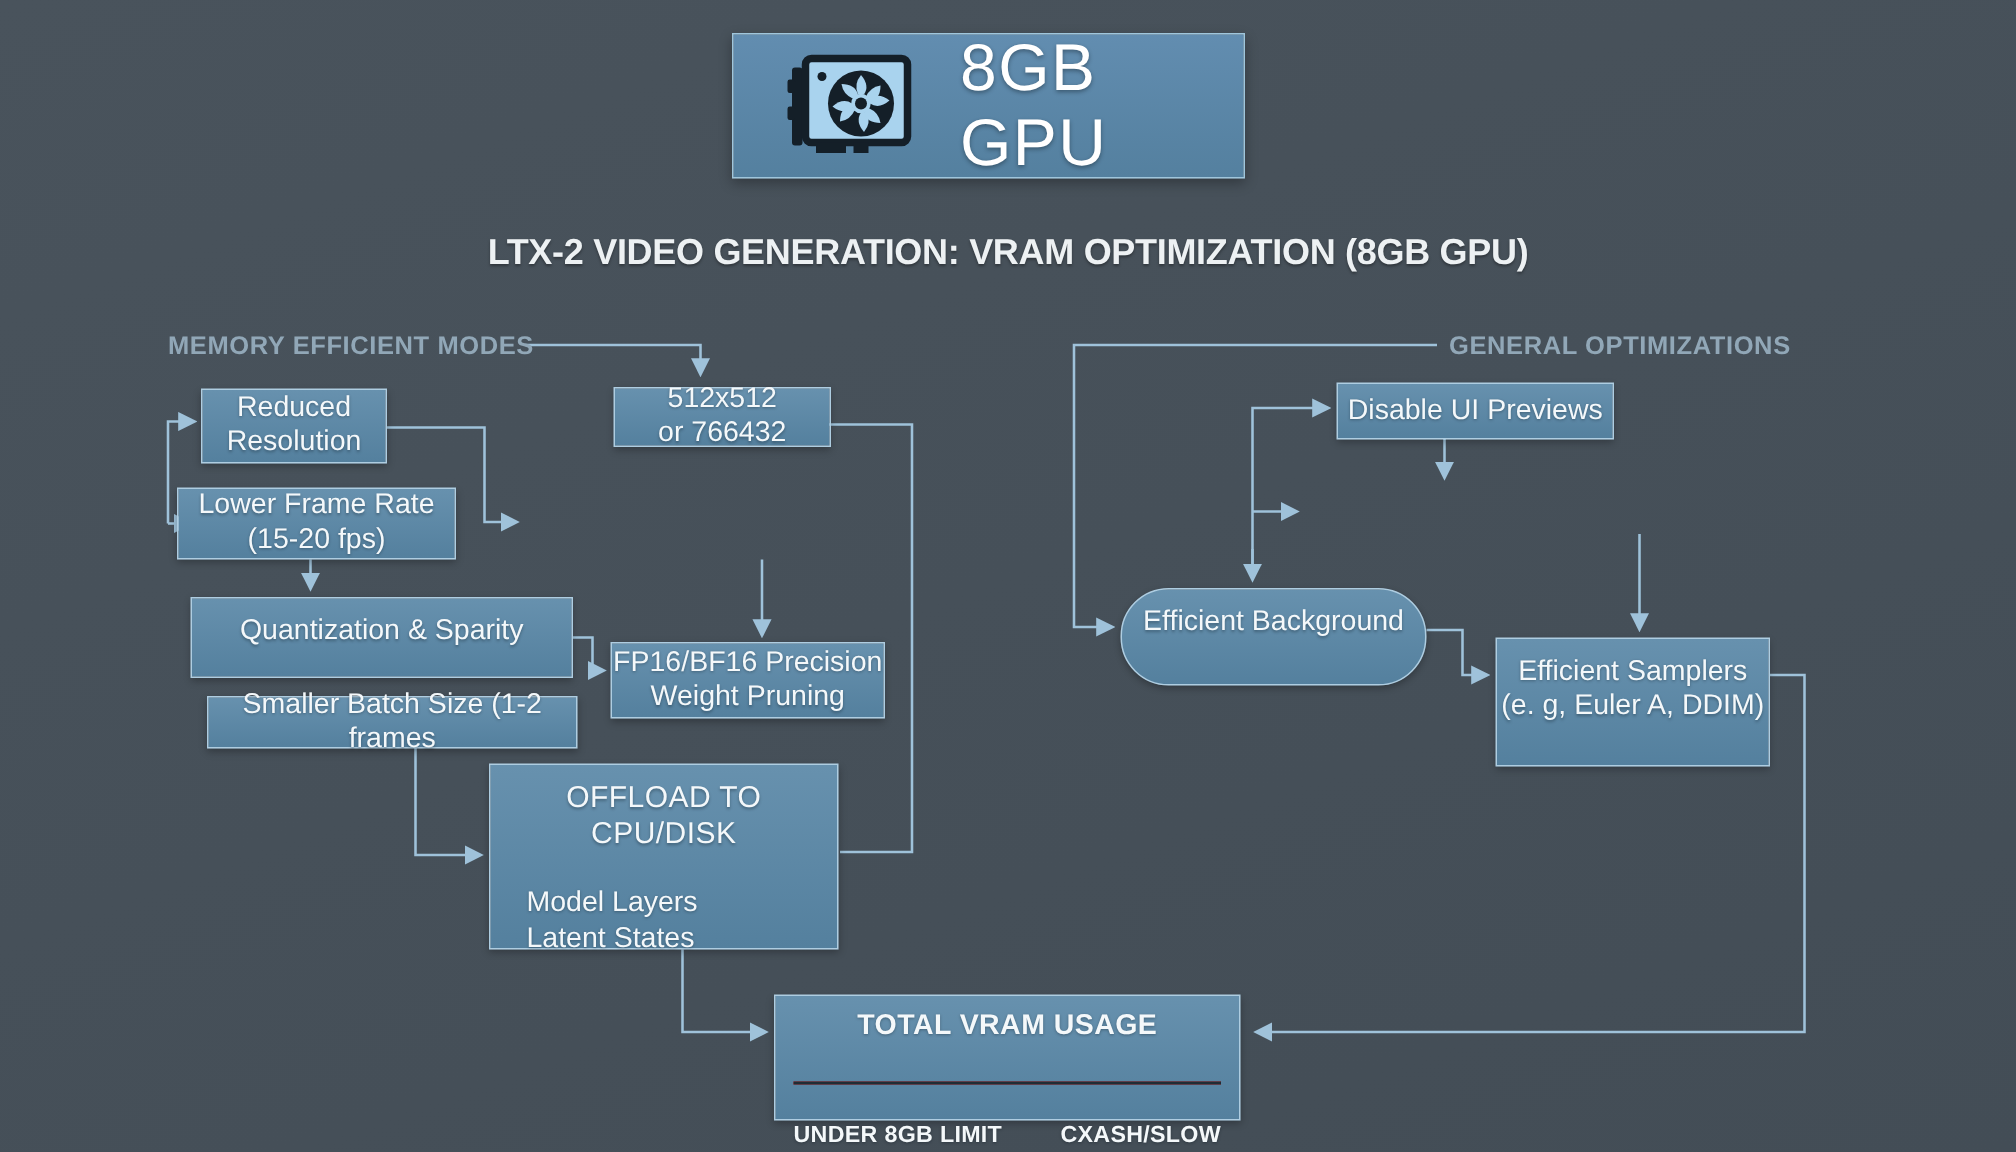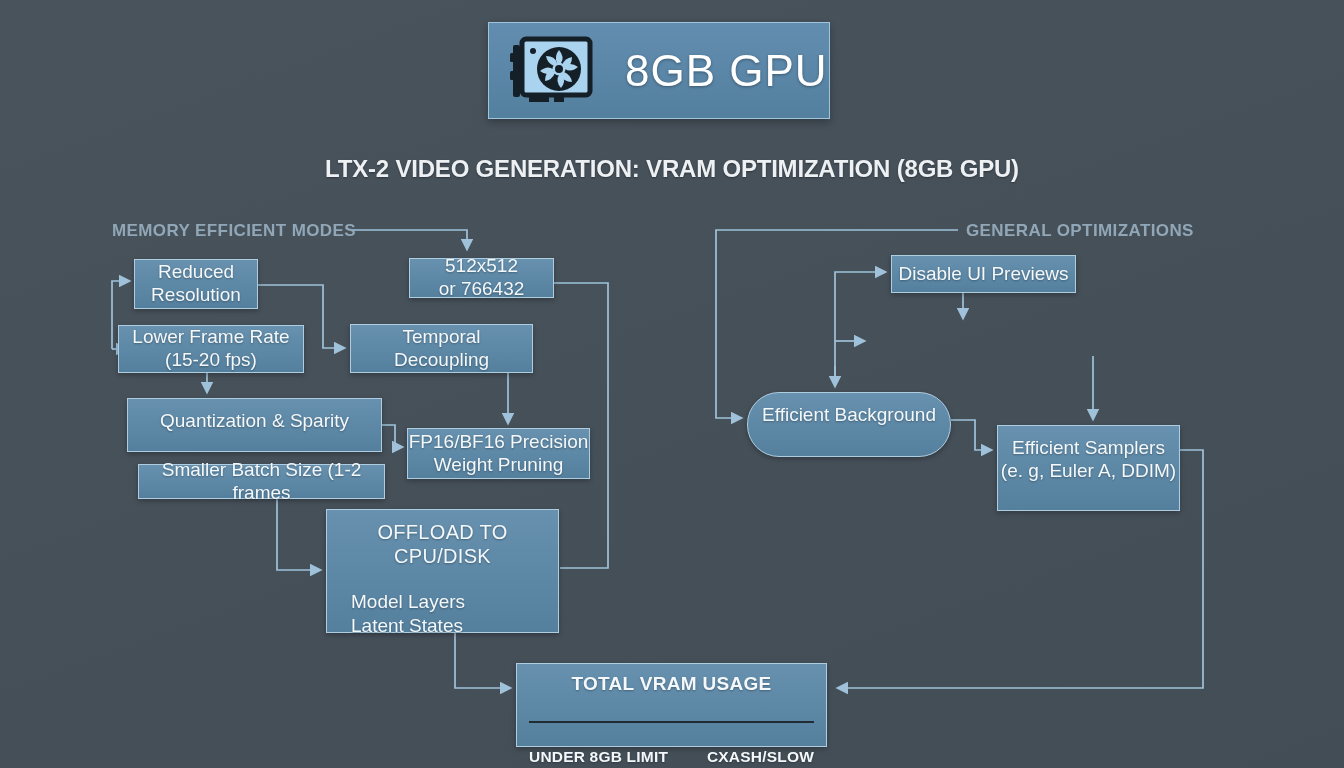--- a/index.html
+++ b/index.html
@@ -23,21 +23,21 @@
         box-shadow:0 2px 5px rgba(0,0,0,.28);
         color:var(--text);display:flex;flex-direction:column;
         align-items:center;justify-content:center;text-align:center;
         font-size:19px;line-height:1.2;text-shadow:0 1px 2px rgba(10,20,28,.35);}
   .node .l{display:block;}
 
   .gpu-badge{position:absolute;left:488px;top:22px;width:342px;height:97px;
         box-sizing:border-box;display:flex;align-items:center;gap:24px;
         background:linear-gradient(180deg,#628db0,#54809f);
         border:1px solid #9fc6dc;box-shadow:0 3px 8px rgba(0,0,0,.3);
-        padding-left:20px;}
+        padding-left:35px;}
   .gpu-badge .badge-text{color:#fff;font-size:44px;font-weight:500;
         letter-spacing:1px;text-shadow:0 1px 3px rgba(10,20,28,.4);}
 
   .page-title{position:absolute;left:0;top:155px;width:1344px;text-align:center;
         color:#edf1f3;font-size:24px;font-weight:600;letter-spacing:-.2px;
         text-shadow:0 1px 2px rgba(0,0,0,.35);}
 
   .section-label{position:absolute;color:#91a7b7;font-size:17px;font-weight:600;
         letter-spacing:.4px;}
   .label-left{left:112px;top:221px;}
@@ -135,24 +135,20 @@
   <div class="node" style="left:389px;top:258px;width:145px;height:40px;margin-left:20px;">
     <span class="l">512x512</span>
     <span class="l">or 766432</span>
   </div>
 
   <div class="node" style="left:118px;top:325px;width:186px;height:48px;justify-content:center;">
     <span class="l">Lower Frame Rate</span>
     <span class="l">(15-20 fps)</span>
   </div>
 
-  <div class="node" style="left:350px;top:324px;width:183px;height:49px;">
-    <span class="l">Temporal</span>
-    <span class="l">Decoupling</span>
-  </div>
 
   <div class="node top-align" style="left:127px;top:398px;width:255px;height:54px;">
     <span class="l">Quantization &amp; Sparity</span>
   </div>
 
   <div class="node" style="left:138px;top:452px;width:247px;height:35px;margin-top:12px;">
     <span class="l">Smaller Batch Size (1-2 frames</span>
   </div>
 
   <div class="node" style="left:407px;top:428px;width:183px;height:51px;">

